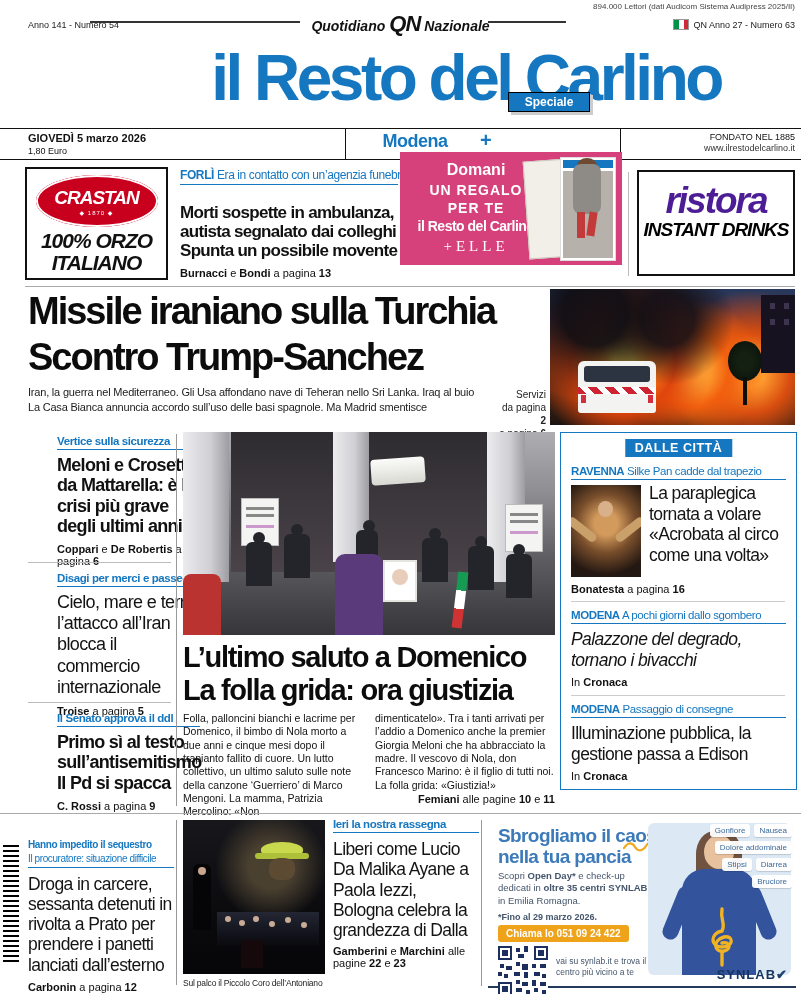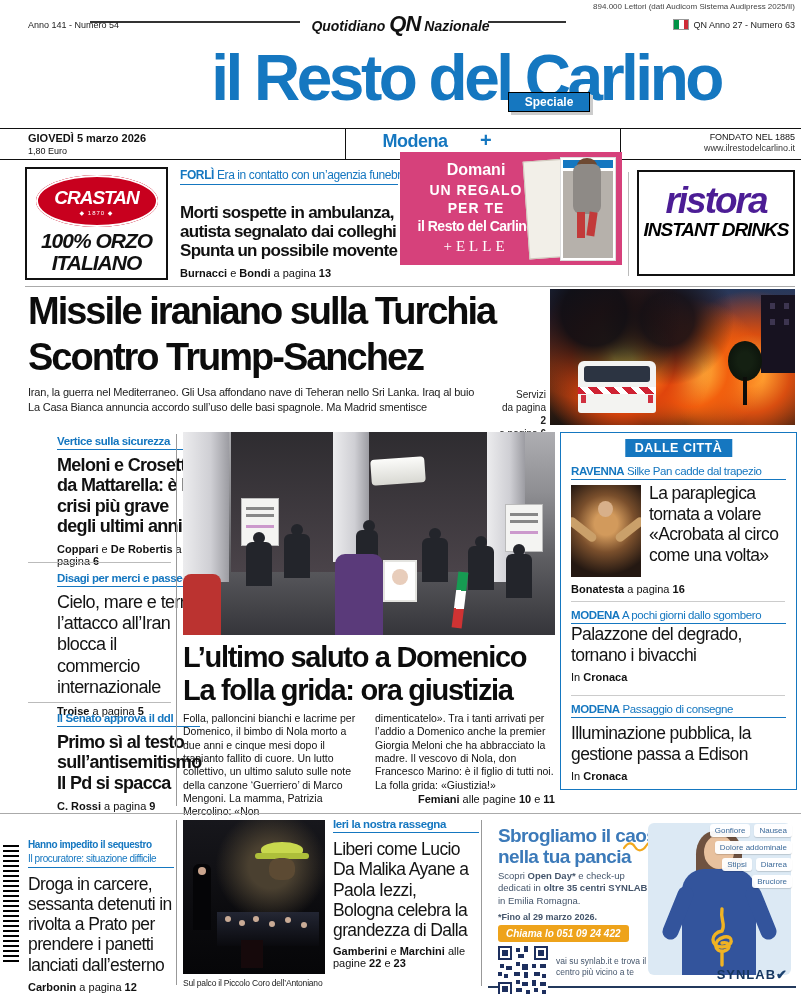--- a/index.html
+++ b/index.html
@@ -139,21 +139,21 @@
   .bstory{position:absolute;}
   .bl-k{font-size:10px;letter-spacing:-0.4px;color:#1577c0;font-weight:700;border-bottom:1.5px solid #1577c0;padding-bottom:2px;line-height:1.35;white-space:nowrap;}
   .bl-k .k2{display:block;font-weight:400;}
   .caption{position:absolute;left:183px;top:978px;width:160px;font-size:8.5px;letter-spacing:-0.2px;color:#222;white-space:nowrap;}
   
   .syn{position:absolute;left:488px;top:818px;width:308px;height:170px;background:#fff;border-bottom:2px solid #23395c;box-sizing:border-box;}
   .syn-t{position:absolute;left:10px;top:8px;font-size:19px;font-weight:700;letter-spacing:-0.6px;line-height:1.08;color:#3c7ab9;}
   .syn-b{position:absolute;left:10px;top:52px;width:150px;font-size:9.5px;line-height:1.3;color:#44556b;}
   .syn-b b{font-weight:800;}
   .syn-note{position:absolute;left:10px;top:94px;font-size:9px;color:#44556b;font-weight:bold;}
-  .syn-btn{position:absolute;left:10px;top:107px;background:#eea31b;color:#fff;font-weight:800;font-size:10px;padding:3px 8px;border-radius:3px;white-space:nowrap;font-style:italic;}
+  .syn-btn{position:absolute;left:10px;top:107px;background:#eea31b;color:#fff;font-weight:800;font-size:10px;padding:3px 8px;border-radius:3px;white-space:nowrap;}
   .syn-qr{position:absolute;left:10px;top:128px;}
   .syn-qrtxt{position:absolute;left:68px;top:138px;width:92px;font-size:8.5px;color:#44556b;line-height:1.3;}
   .syn-img{position:absolute;right:5px;top:5px;width:143px;height:152px;background:#dce9f4;border-radius:6px;overflow:hidden;}
   .w-hair{position:absolute;left:48px;top:8px;width:46px;height:58px;background:#6f5240;border-radius:40% 40% 30% 30%;}
   .w-face{position:absolute;left:56px;top:12px;width:30px;height:34px;background:#e8c19e;border-radius:50%;}
   .w-body{position:absolute;left:34px;top:46px;width:74px;height:106px;background:#33549c;border-radius:22px 22px 0 0;}
   .w-arm{position:absolute;top:62px;width:16px;height:56px;background:#33549c;border-radius:8px;}
   .pills{position:absolute;top:6px;right:4px;display:flex;flex-direction:column;align-items:flex-end;gap:4px;z-index:3;}
   .prow{display:flex;gap:4px;}
   .pill{background:rgba(255,255,255,.95);color:#3c6a9a;font-size:8px;padding:2px 5px;border-radius:3px;box-shadow:0 1px 1px rgba(0,0,0,.15);white-space:nowrap;}
@@ -330,21 +330,21 @@
     <div class="ph ph-acro" style="left:10px;top:52px;width:70px;height:92px;">
       <div class="acro-arm" style="left:-6px;transform:rotate(38deg);"></div>
       <div class="acro-arm" style="right:-6px;transform:rotate(-38deg);"></div>
       <div class="acro-head"></div>
     </div>
     <div class="abs hl-l" style="left:88px;top:50px;width:142px;">La paraplegica tornata a volare «Acrobata al circo come una volta»</div>
     <div class="abs byl" style="left:10px;top:150px;"><b>Bonatesta</b><span> a pagina </span><b>16</b></div>
     <div class="hr" style="top:168px;left:10px;width:214px;background:#ccc;"></div>
     <div class="abs" style="left:10px;right:10px;top:176px;">
       <span class="k"><b>MODENA</b><span class="kr"> A pochi giorni dallo sgombero</span></span>
-      <div class="hl-l" style="">Palazzone del degrado, tornano i bivacchi</div>
+      <div class="hl-l" style="margin-top:5px;font-style:italic;">Palazzone del degrado, tornano i bivacchi</div>
       <div class="byl incron" style="margin-top:6px;"><span>In </span><b>Cronaca</b></div>
     </div>
     <div class="hr" style="top:262px;left:10px;width:214px;background:#ccc;"></div>
     <div class="abs" style="left:10px;right:10px;top:270px;">
       <span class="k"><b>MODENA</b><span class="kr"> Passaggio di consegne</span></span>
       <div class="hl-l" style="margin-top:5px;">Illuminazione pubblica, la gestione passa a Edison</div>
       <div class="byl incron" style="margin-top:6px;"><span>In </span><b>Cronaca</b></div>
     </div>
   </div>
 

